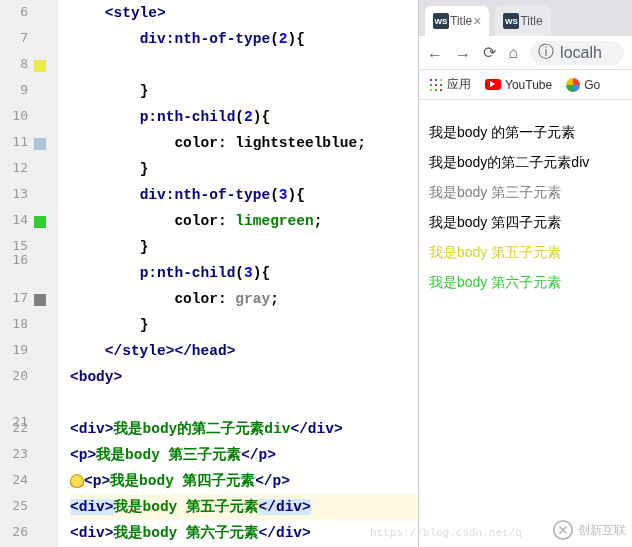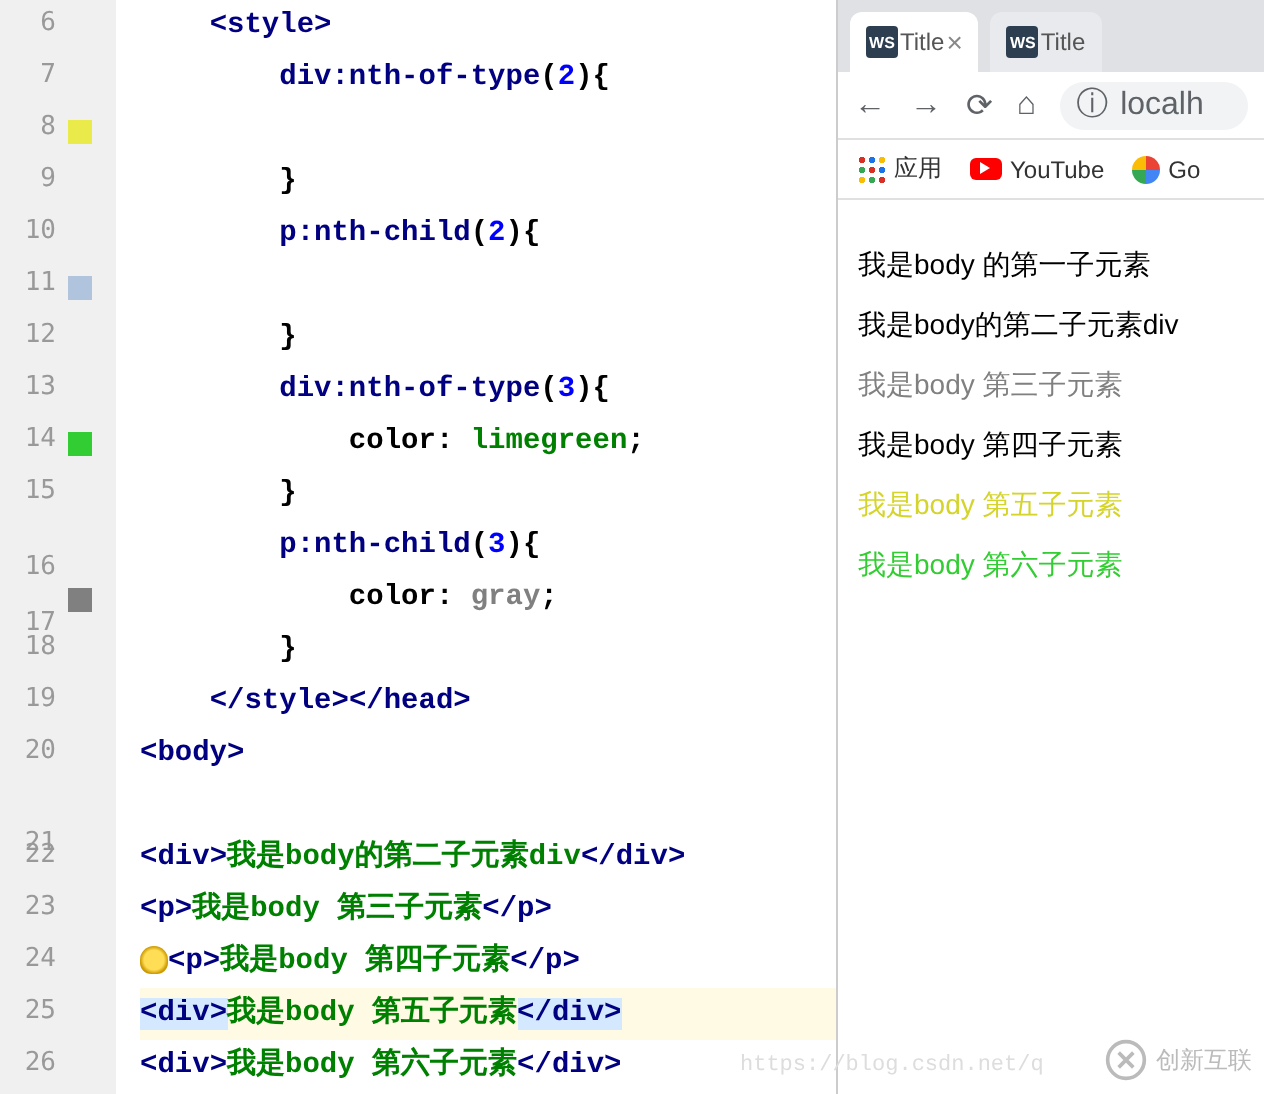--- a/index.html
+++ b/index.html
@@ -223,42 +223,43 @@
       <div class="line-num" style="top: 4px;">6</div>
       <div class="line-num" style="top: 30px;">7</div>
       <div class="line-num" style="top: 56px;">8</div>
       <div class="line-num" style="top: 82px;">9</div>
       <div class="line-num" style="top: 108px; margin-left: 43px;">10</div>
       <div class="line-num" style="top: 134px;">11</div>
       <div class="line-num" style="top: 160px;">12</div>
       <div class="line-num" style="top: 186px;">13</div>
       <div class="line-num" style="top: 212px;">14</div>
       <div class="line-num" style="top: 238px;">15</div>
-      <div class="line-num" style="top: 276px;">16</div>
-      <div class="line-num" style="top: 304px;">17</div>
+      <div class="line-num" style="top: 252px;">16</div>
+      <div class="line-num" style="top: 290px;">17</div>
       <div class="line-num" style="top: 316px;">18</div>
       <div class="line-num" style="top: 342px;">19</div>
       <div class="line-num" style="top: 368px;">20</div>
       <div class="line-num" style="top: 414px;">21</div>
       <div class="line-num" style="top: 420px;">22</div>
       <div class="line-num" style="top: 446px;">23</div>
       <div class="line-num" style="top: 472px;">24</div>
       <div class="line-num" style="top: 498px;">25</div>
       <div class="line-num" style="top: 524px;">26</div>
       <div class="gutter-mark" style="top: 60px; background: rgb(234, 234, 74);"></div>
       <div class="gutter-mark" style="top: 138px; background: rgb(176, 196, 222);"></div>
       <div class="gutter-mark" style="top: 216px; background: rgb(50, 205, 50);"></div>
       <div class="gutter-mark" style="top: 294px; background: rgb(128, 128, 128);"></div>
     </div>
   <div class="fold-line"></div>
   <div class="code-area" id="code-area">
       <div class="code-line" style="top: 0px; left: 0px; height: 26px; line-height: 26px; width: 100%;">    <span class="tag">&lt;</span><span class="tag">style</span><span class="tag">&gt;</span></div>
       <div class="code-line" style="top: 26px; left: 0px; height: 26px; line-height: 26px; width: 100%;">        <span class="sel">div:nth-of-type</span><span class="punct">(</span><span class="num">2</span><span class="punct">)</span><span class="punct">{</span></div>
       <div class="code-line" style="top: 78px; left: 0px; height: 26px; line-height: 26px; width: 100%;">        <span class="punct">}</span></div>
       <div class="code-line" style="top: 104px; left: 0px; height: 26px; line-height: 26px; width: 100%;">        <span class="sel">p:nth-child</span><span class="punct">(</span><span class="num">2</span><span class="punct">)</span><span class="punct">{</span></div>
+      <div class="code-line" style="top: 130px; left: 0px; height: 26px; line-height: 26px; width: 100%;">            <span class="prop">color</span><span class="punct">: </span><span class="val-lsb">lightsteelblue</span><span class="punct">;</span></div>
       <div class="code-line" style="top: 156px; left: 0px; height: 26px; line-height: 26px; width: 100%;">        <span class="punct">}</span></div>
       <div class="code-line" style="top: 182px; left: 0px; height: 26px; line-height: 26px; width: 100%;">        <span class="sel">div:nth-of-type</span><span class="punct">(</span><span class="num">3</span><span class="punct">)</span><span class="punct">{</span></div>
       <div class="code-line" style="top: 208px; left: 0px; height: 26px; line-height: 26px; width: 100%;">            <span class="prop">color</span><span class="punct">: </span><span class="val-lime">limegreen</span><span class="punct">;</span></div>
       <div class="code-line" style="top: 234px; left: 0px; height: 26px; line-height: 26px; width: 100%;">        <span class="punct">}</span></div>
       <div class="code-line" style="top: 260px; left: 0px; height: 26px; line-height: 26px; width: 100%;">        <span class="sel">p:nth-child</span><span class="punct">(</span><span class="num">3</span><span class="punct">)</span><span class="punct">{</span></div>
       <div class="code-line" style="top: 286px; left: 0px; height: 26px; line-height: 26px; width: 100%;">            <span class="prop">color</span><span class="punct">: </span><span class="val-gray">gray</span><span class="punct">;</span></div>
       <div class="code-line" style="top: 312px; left: 0px; height: 26px; line-height: 26px; width: 100%;">        <span class="punct">}</span></div>
       <div class="code-line" style="top: 338px; left: 0px; height: 26px; line-height: 26px; width: 100%;">    <span class="tag">&lt;/</span><span class="tag">style</span><span class="tag">&gt;</span><span class="tag">&lt;/</span><span class="tag">head</span><span class="tag">&gt;</span></div>
       <div class="code-line" style="top: 364px; left: 0px; height: 26px; line-height: 26px; width: 100%;"><span class="tag">&lt;</span><span class="tag">body</span><span class="tag">&gt;</span></div>
       <div class="code-line" style="top: 416px; left: 0px; height: 26px; line-height: 26px; width: 100%;"><span class="tag">&lt;</span><span class="tag">div</span><span class="tag">&gt;</span><span class="str">我是body的第二子元素div</span><span class="tag">&lt;/</span><span class="tag">div</span><span class="tag">&gt;</span></div>

